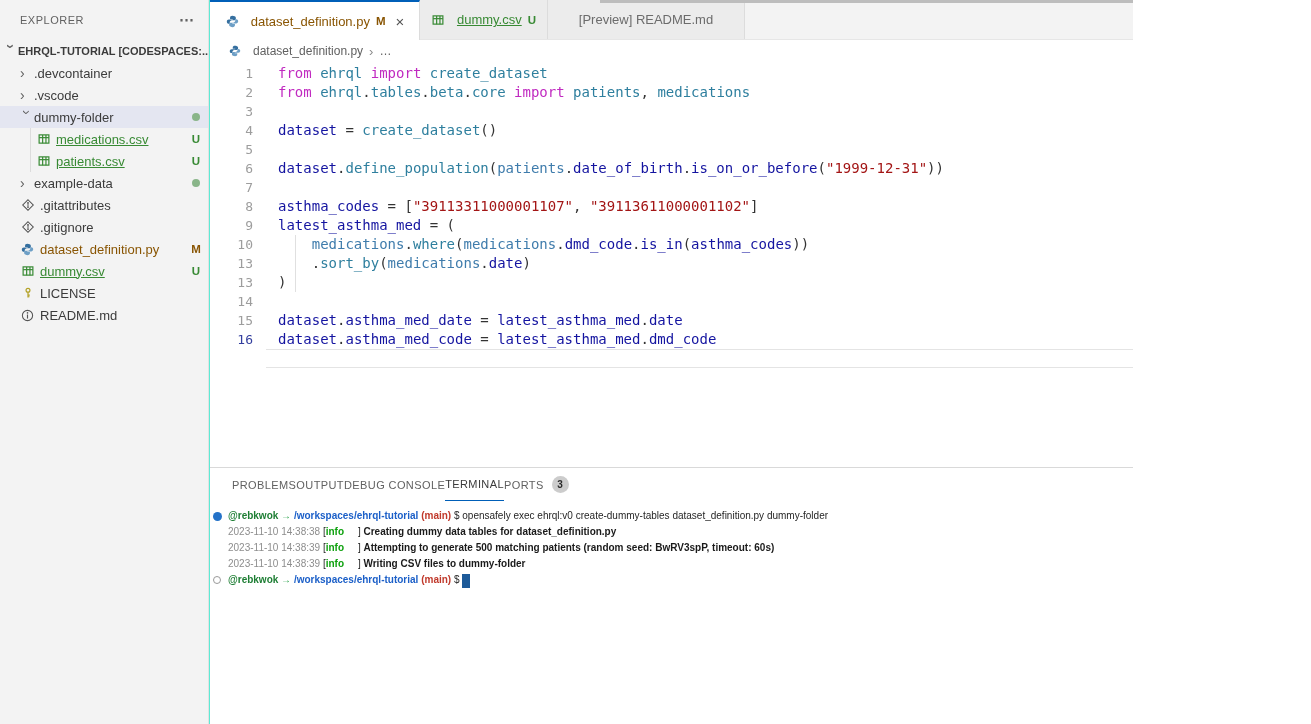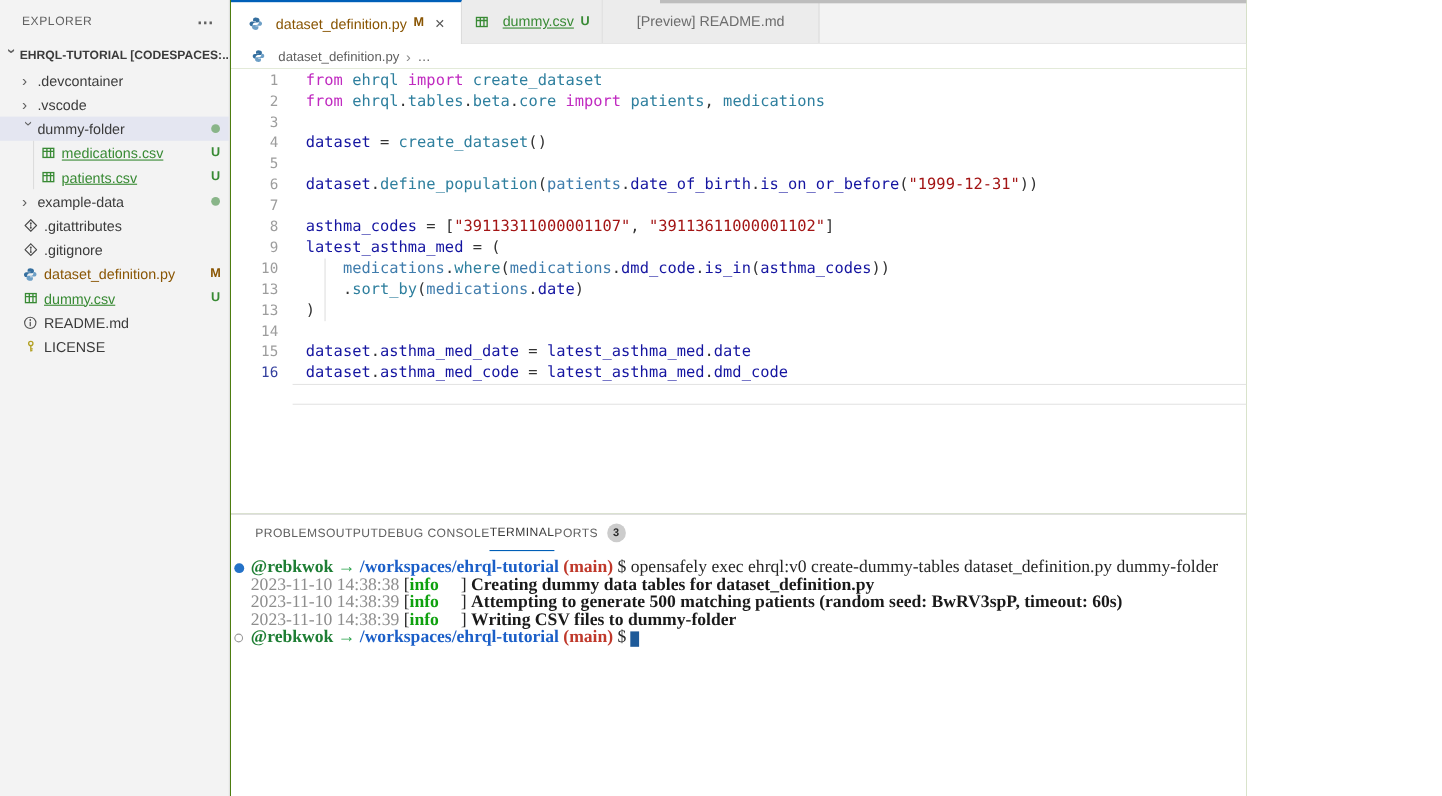--- a/index.html
+++ b/index.html
@@ -1,16 +1,16 @@
 <!DOCTYPE html>
 <html><head>
 <meta charset="utf-8">
 <style>
   html,body{margin:0;padding:0;background:#fff;}
-  .app{position:relative;width:1133px;height:724px;background:#4d7c0f;overflow:hidden;
+  .app{position:relative;width:1133px;height:724px;background:#5eead4;overflow:hidden;
        font-family:"Liberation Sans",sans-serif;color:#3b3b3b;-webkit-font-smoothing:antialiased;}
 
   
   .sidebar{position:absolute;left:0;top:0;width:209px;height:724px;background:#f3f3f3;border-right:1px solid #e2e2e2;box-sizing:border-box;}
   .ex-header{height:40px;display:flex;align-items:center;padding:0 14px 0 20px;}
   .ex-title{font-size:11px;color:#616161;letter-spacing:.5px;flex:1;}
   .ex-more{color:#616161;font-size:15px;font-weight:bold;cursor:pointer;}
   .sec-header{height:22px;display:flex;align-items:center;padding-left:4px;font-size:11px;font-weight:bold;color:#3b3b3b;}
   .sec-label{white-space:nowrap;overflow:hidden;}
   .row{height:22px;display:flex;align-items:center;font-size:13px;position:relative;cursor:pointer;}
@@ -60,21 +60,21 @@
   .tk-s{color:#a31515;}
   .tk-p{color:#333333;}
 
   
   .panel{position:absolute;top:467px;left:0;width:1101px;height:257px;background:#fff;border-top:1px solid #d9d9d9;box-sizing:border-box;}
   .panel-tabs{display:flex;padding-left:22px;height:33px;align-items:stretch;font-size:11px;color:#616161;text-align:center;}
   .ptab{display:flex;align-items:center;letter-spacing:.4px;cursor:pointer;gap:8px;}
   .ptab.active{color:#3b3b3b;border-bottom:1px solid #005fb8;}
   .ports-badge{display:inline-flex;width:17px;height:17px;border-radius:50%;background:#cccccc;color:#2b2b2b;
                font-size:10px;align-items:center;justify-content:center;font-weight:bold;}
-  .term{padding:7px 0 0 3px;font-family:Liberation Serif, serif;font-size:16px;}
+  .term{padding:7px 0 0 3px;font-family:Liberation Sans, sans-serif;font-size:10px;}
   .tline{height:16px;line-height:16px;display:flex;align-items:center;}
   .mk{width:15px;flex:none;display:flex;align-items:center;}
   .mk.run::before{content:'';width:9px;height:9px;border-radius:50%;background:#2472c8;}
   .mk.idle::before{content:'';width:6px;height:6px;border-radius:50%;border:1.5px solid #9a9a9a;background:#fff;}
   .ttext{white-space:pre;}
   .tk-user{color:#1e7e34;font-weight:bold;}
   .tk-arrow{color:#2da44e;}
   .tk-path{color:#1b5fc8;font-weight:bold;}
   .tk-branch{color:#c0392b;font-weight:bold;}
   .tk-plain{color:#262626;}
@@ -189,38 +189,38 @@
               <line x1="6.2" y1="2.5" x2="6.2" y2="13.5"></line>
               <line x1="10.6" y1="2.5" x2="10.6" y2="13.5"></line>
             </g>
           </svg>
       </span>
       <span class="label t-green">dummy.csv</span>
       <span class="badge u">U</span>
     </div>
     <div class="row lvl0">
       <span class="ficon">
+        <svg width="12" height="12" viewBox="0 0 16 16">
+            <g fill="none" stroke="#b3a125" stroke-width="1.6">
+              <circle cx="8" cy="4.3" r="2.6"></circle>
+              <path d="M8 6.9V14M8 10.8h2.4M8 13h2"></path>
+            </g>
+          </svg>
+      </span>
+      <span class="label">LICENSE</span>
+    </div>
+    <div class="row lvl0">
+      <span class="ficon">
         <svg width="13" height="13" viewBox="0 0 16 16">
             <circle cx="8" cy="8" r="6.3" fill="none" stroke="#555" stroke-width="1.3"></circle>
             <circle cx="8" cy="4.8" r="1" fill="#555"></circle>
             <rect x="7.3" y="6.8" width="1.4" height="5" fill="#555"></rect>
           </svg>
       </span>
       <span class="label">README.md</span>
-    </div>
-    <div class="row lvl0">
-      <span class="ficon">
-        <svg width="12" height="12" viewBox="0 0 16 16">
-            <g fill="none" stroke="#b3a125" stroke-width="1.6">
-              <circle cx="8" cy="4.3" r="2.6"></circle>
-              <path d="M8 6.9V14M8 10.8h2.4M8 13h2"></path>
-            </g>
-          </svg>
-      </span>
-      <span class="label">LICENSE</span>
     </div>
   </div>
 
   <div class="main">
     <div class="tabbar">
       <div class="hscroll"></div>
       <div class="tab active" style="width:210px;">
         <span class="ficon">
           <svg width="13" height="13" viewBox="0 0 16 16">
               <path d="M7.9 1C6.1 1 5 1.9 5 3.3V5h3.3v.6H3.5C2.1 5.6 1 6.7 1 8.2s1.1 2.6 2.5 2.6h1.1V9.2c0-1.4 1.2-2.6 2.6-2.6h3c1.1 0 1.9-.8 1.9-1.9V3.3C12.1 1.9 9.7 1 7.9 1z" fill="#356f9f"></path>

